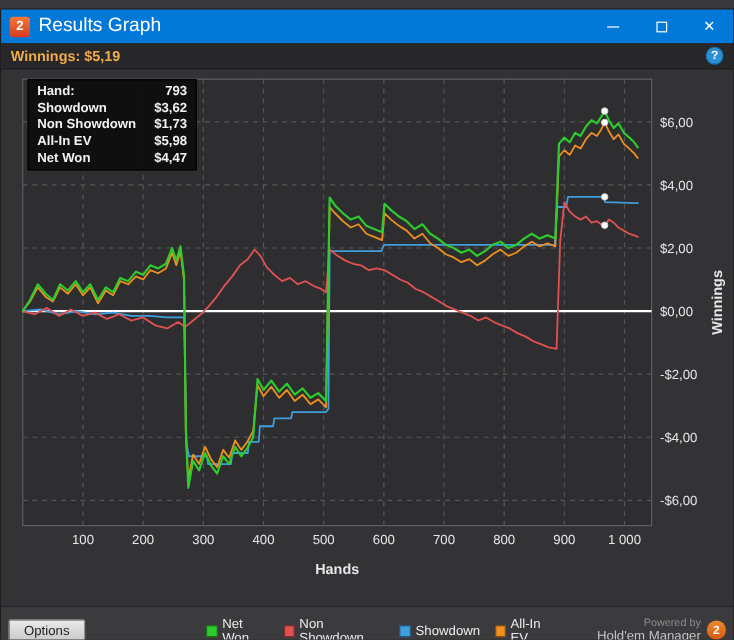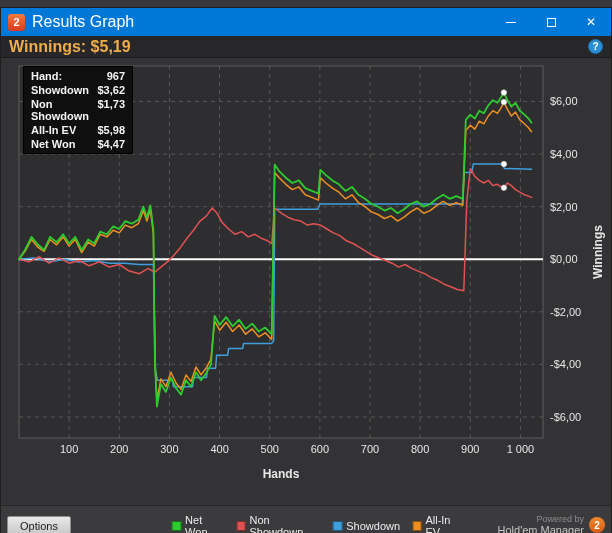--- a/index.html
+++ b/index.html
@@ -21,30 +21,30 @@
           display:flex; align-items:center; justify-content:center; }
   .title { color:#fff; font-size:16px; }
   .win-controls { margin-left:auto; display:flex; height:100%; }
   .wc { width:40px; height:100%; display:flex; align-items:center; justify-content:center; color:#fff; }
   .glyph-min { display:block; width:10px; height:1px; background:#fff; }
   .glyph-max { display:block; width:9px; height:9px; border:1px solid #fff; }
   .glyph-close { font-size:12px; line-height:1; }
 
   .winnings-bar { height:22px; background:#27272a; border-bottom:1px solid #1b1b1b;
                   display:flex; align-items:center; padding:0 8px; flex:0 0 auto; }
-  .winnings-text { color:#efad4a; font-size:16px; font-weight:bold; }
+  .winnings-text { color:#efad4a; font-size:12px; font-weight:bold; }
   .help { margin-left:auto; width:15px; height:15px; border-radius:50%;
           background:#2a8fd4; border:1px solid #1b6fae; color:#fff; font-size:10px;
           font-weight:bold; display:flex; align-items:center; justify-content:center; }
 
   .chart-region { position:relative; height:447px; background:#333336; flex:0 0 auto; }
   #chart-svg { position:absolute; left:0; top:0; }
   #chart-svg text { font-family:"Liberation Sans", sans-serif; }
 
-  .tooltip { position:absolute; left:22px; top:8px; width:110px;
+  .tooltip { position:absolute; left:22px; top:8px; width:141px;
              background:rgba(14,14,14,0.95); border:1px solid #000; padding:2px 0; }
   .t-row { display:flex; justify-content:space-between; padding:1px 7px;
            font-size:11px; font-weight:bold; color:#f2f2f2; }
 
   .footer { height:40px; background:#3b3b3e; border-top:1px solid #262626;
             display:flex; align-items:center; padding:0 6px; position:relative; flex:0 0 auto; }
   .options-btn { height:20px; padding:0 12px; font-size:11px; color:#1d1d1d;
                  background:linear-gradient(#e9e9e9,#c7c7c7); border:1px solid #8f8f8f;
                  border-radius:2px; font-family:"Liberation Sans",sans-serif; }
   .legend { position:absolute; left:52%; top:50%; transform:translate(-50%,-50%);
@@ -132,21 +132,21 @@
           <text x="549" y="205.22968197879857" text-anchor="start" font-size="11" fill="#e6e6e6">$0,00</text>
           <text x="549" y="257.80918727915196" text-anchor="start" font-size="11" fill="#e6e6e6">-$2,00</text>
           <text x="549" y="310.3886925795053" text-anchor="start" font-size="11" fill="#e6e6e6">-$4,00</text>
           <text x="549" y="362.9681978798587" text-anchor="start" font-size="11" fill="#e6e6e6">-$6,00</text>
           <text x="280" y="420" text-anchor="middle" font-size="12" font-weight="bold" fill="#e6e6e6">Hands</text>
           <text x="601" y="194" text-anchor="middle" font-size="12" font-weight="bold" fill="#e6e6e6" transform="rotate(-90 601 194)">Winnings</text>
         </svg>
       <div class="tooltip" id="tooltip">
           <div class="t-row">
             <span>Hand:</span>
-            <span>967</span>
+            <span>793</span>
           </div>
           <div class="t-row">
             <span>Showdown</span>
             <span>$3,62</span>
           </div>
           <div class="t-row">
             <span>Non Showdown</span>
             <span>$1,73</span>
           </div>
           <div class="t-row">

